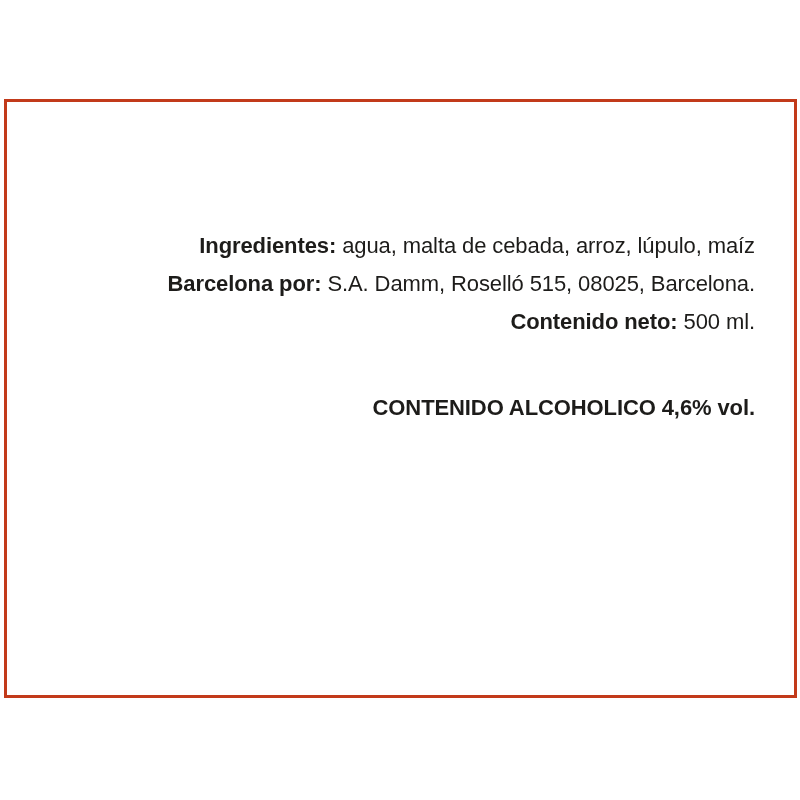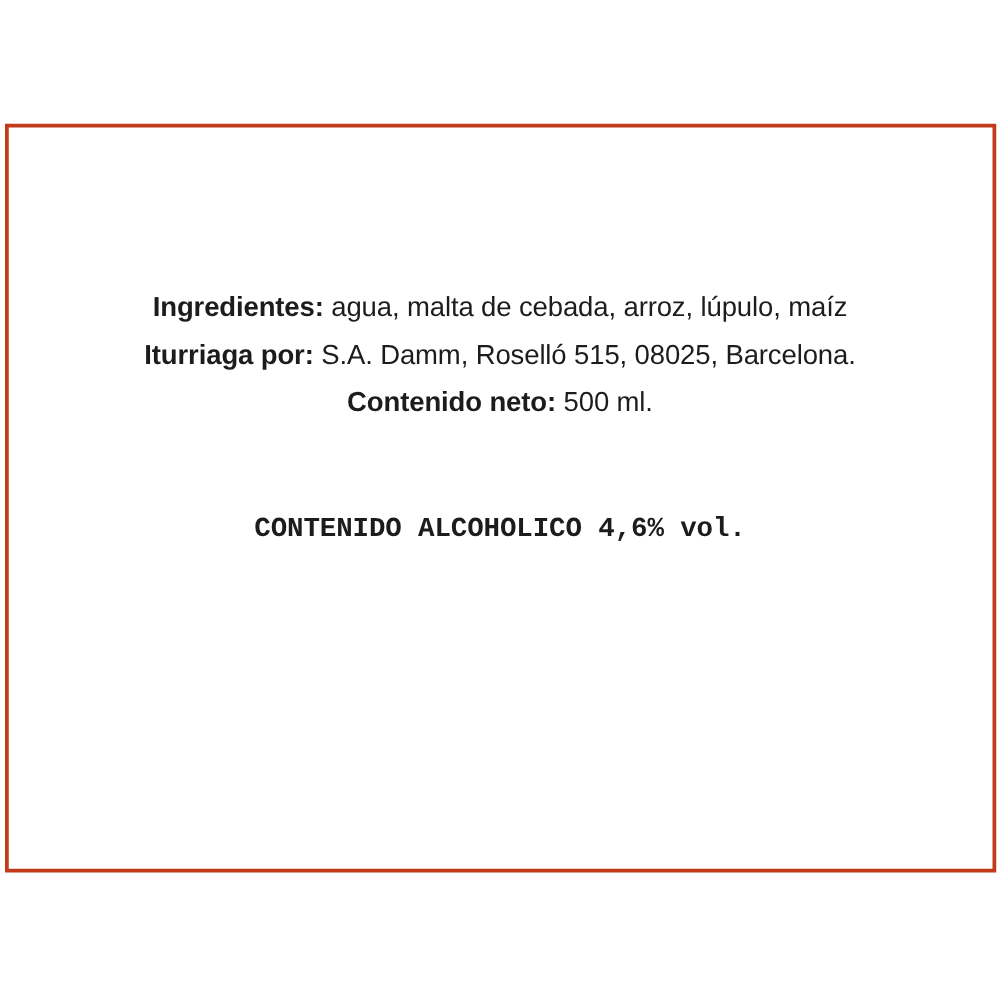--- a/index.html
+++ b/index.html
@@ -31,41 +31,41 @@
     left: 50%;
     transform: translateX(-50%);
     width: 710px;
     text-align: center;
     font-size: 22px;
     line-height: 31px;
     letter-spacing: -0.1px;
   }
   .line {
     margin: 0 0 7px 0;
+    text-align: right;
   }
   .b {
     font-weight: 700;
   }
   .alcohol-line {
-    margin-top: 71px;
+    margin-top: 55px;
     font-weight: 700;
-    font-family: Liberation Mono, monospace;
   }
 </style>
 </head>
 <body>
 
 <div class="frame"></div>
 
 <div class="text-block">
 
   <p class="line"><span class="b">Ingredientes:</span><span> agua, malta de cebada, arroz, lúpulo, maíz</span></p>
 
 
 
-  <p class="line"><span class="b">Iturriaga por:</span><span> S.A. Damm, Roselló 515, 08025, Barcelona.</span></p>
+  <p class="line"><span class="b">Barcelona por:</span><span> S.A. Damm, Roselló 515, 08025, Barcelona.</span></p>
 
 
   <p class="line"><span class="b">Contenido neto:</span><span> 500 ml.</span></p>
 
   <p class="line alcohol-line"><span>CONTENIDO ALCOHOLICO 4,6% vol.</span></p>
 
 </div>
 
 </body></html>

